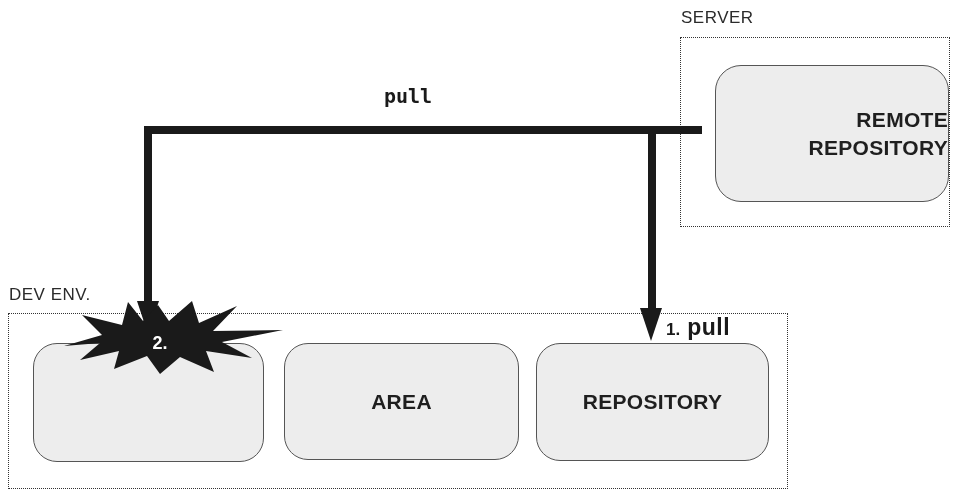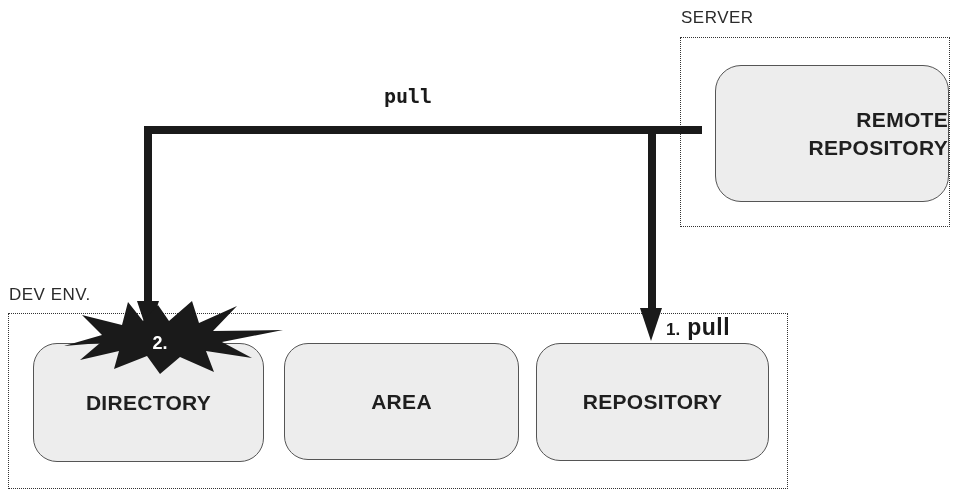--- a/index.html
+++ b/index.html
@@ -93,21 +93,20 @@
 
   <div class="group-label" style="left:9px; top:285px;">DEV ENV.</div>
   <div class="group-box" style="left:8px; top:313px; width:778px; height:174px;"></div>
 
   <div class="node" style="left:715px; top:65px; width:232px; height:135px;align-items:flex-end;">
     <div class="node-line">REMOTE</div>
     <div class="node-line">REPOSITORY</div>
   </div>
 
   <div class="node" style="left:33px; top:343px; width:229px; height:117px; border-radius:24px;">
-    <div class="node-line">DIRECTORY</div>
   </div>
 
   <div class="node" style="left:284px; top:343px; width:233px; height:115px; border-radius:24px;">
     <div class="node-line">AREA</div>
   </div>
 
   <div class="node" style="left:536px; top:343px; width:231px; height:116px; border-radius:24px;">
     <div class="node-line">REPOSITORY</div>
   </div>
 

